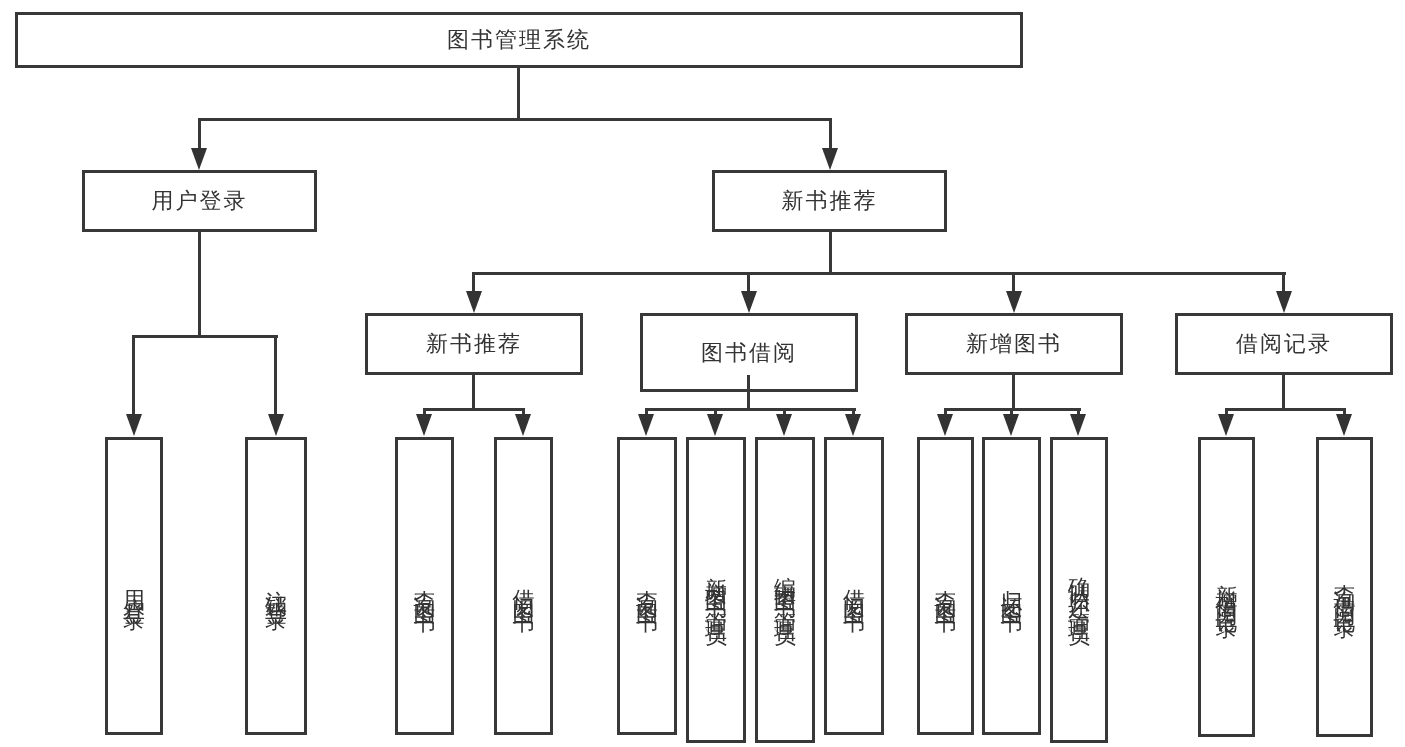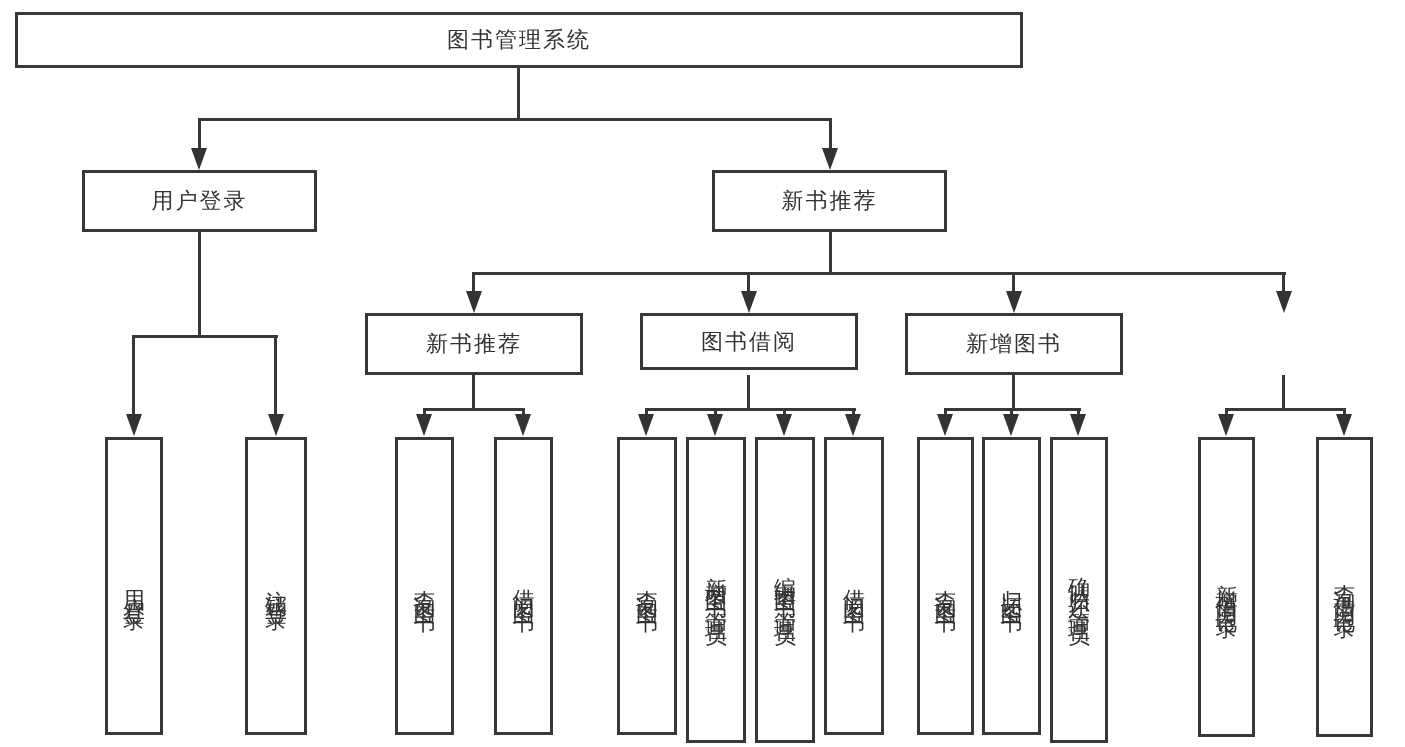--- a/index.html
+++ b/index.html
@@ -67,25 +67,28 @@
   <div class="vline" style="left:747px;top:272px;height:20px;"></div>
   <div class="arrow" style="left:741px;top:291px;"></div>
   <div class="vline" style="left:1012px;top:272px;height:20px;"></div>
   <div class="arrow" style="left:1006px;top:291px;"></div>
   <div class="vline" style="left:1282px;top:272px;height:20px;"></div>
   <div class="arrow" style="left:1276px;top:291px;"></div>
 
   <div class="box" style="left:365px;top:313px;width:218px;height:62px;">
     <span>新书推荐</span>
   </div>
-  <div class="box" style="left:640px;top:313px;width:218px;height:57px;">
+  <div class="box" style="left:640px;top:313px;width:218px;height:79px;">
     <span>图书借阅</span>
   </div>
   <div class="box" style="left:905px;top:313px;width:218px;height:62px;">
     <span>新增图书</span>
+  </div>
+  <div class="box" style="left:1175px;top:313px;width:218px;height:62px;">
+    <span>借阅记录</span>
   </div>
 
   <div class="vline" style="left:472px;top:375px;height:36px;"></div>
   <div class="hline" style="left:423px;top:408px;width:102px;"></div>
   <div class="vline" style="left:423px;top:408px;height:8px;"></div>
   <div class="arrow" style="left:416px;top:414px;"></div>
   <div class="vline" style="left:522px;top:408px;height:8px;"></div>
   <div class="arrow" style="left:515px;top:414px;"></div>
 
   <div class="vline" style="left:747px;top:375px;height:36px;"></div>

